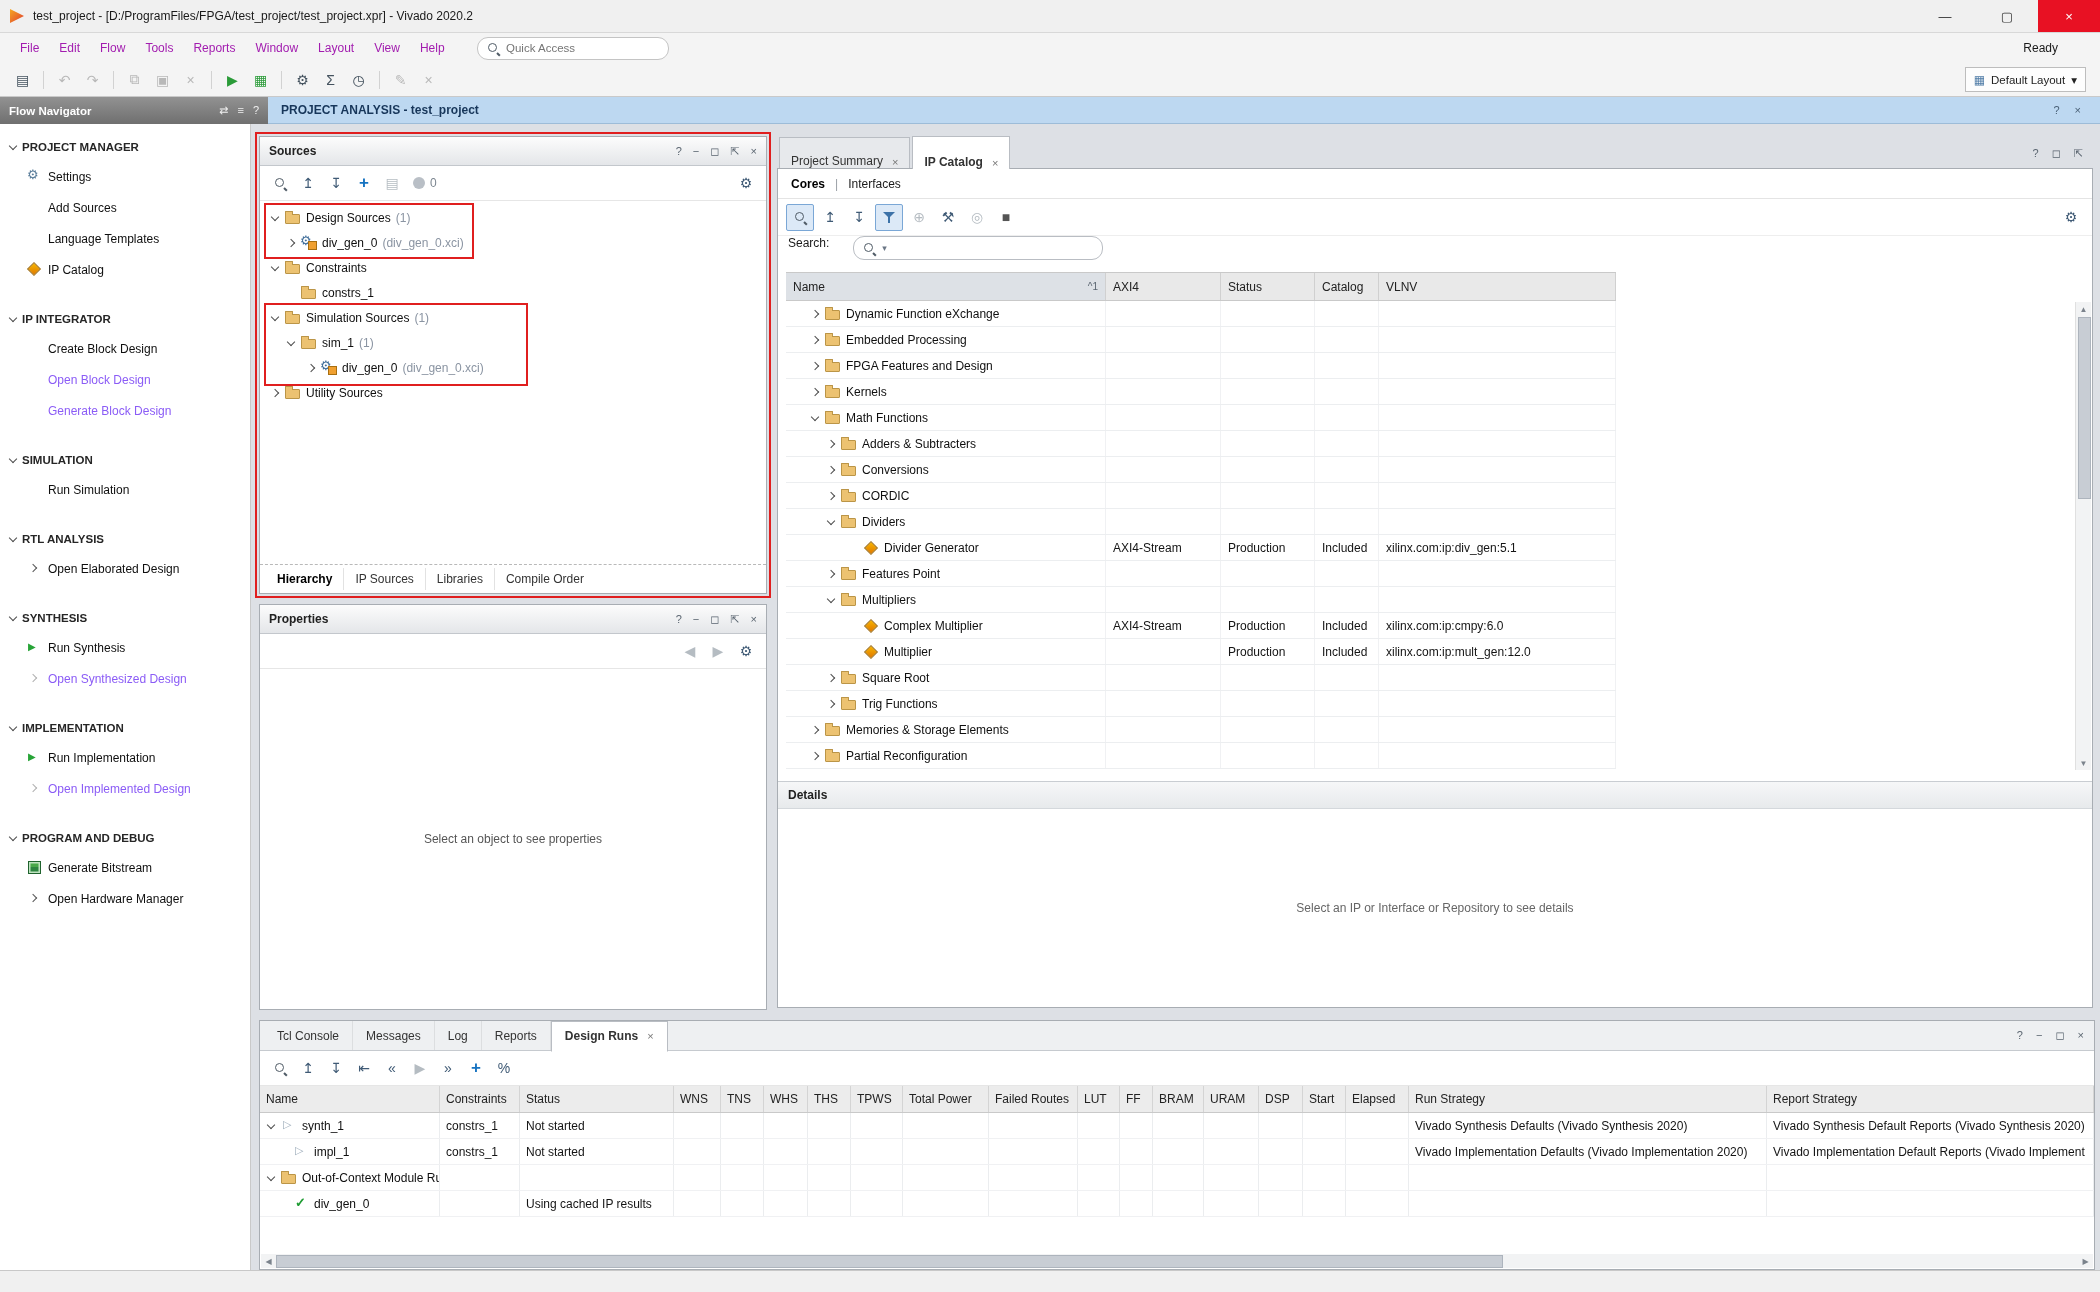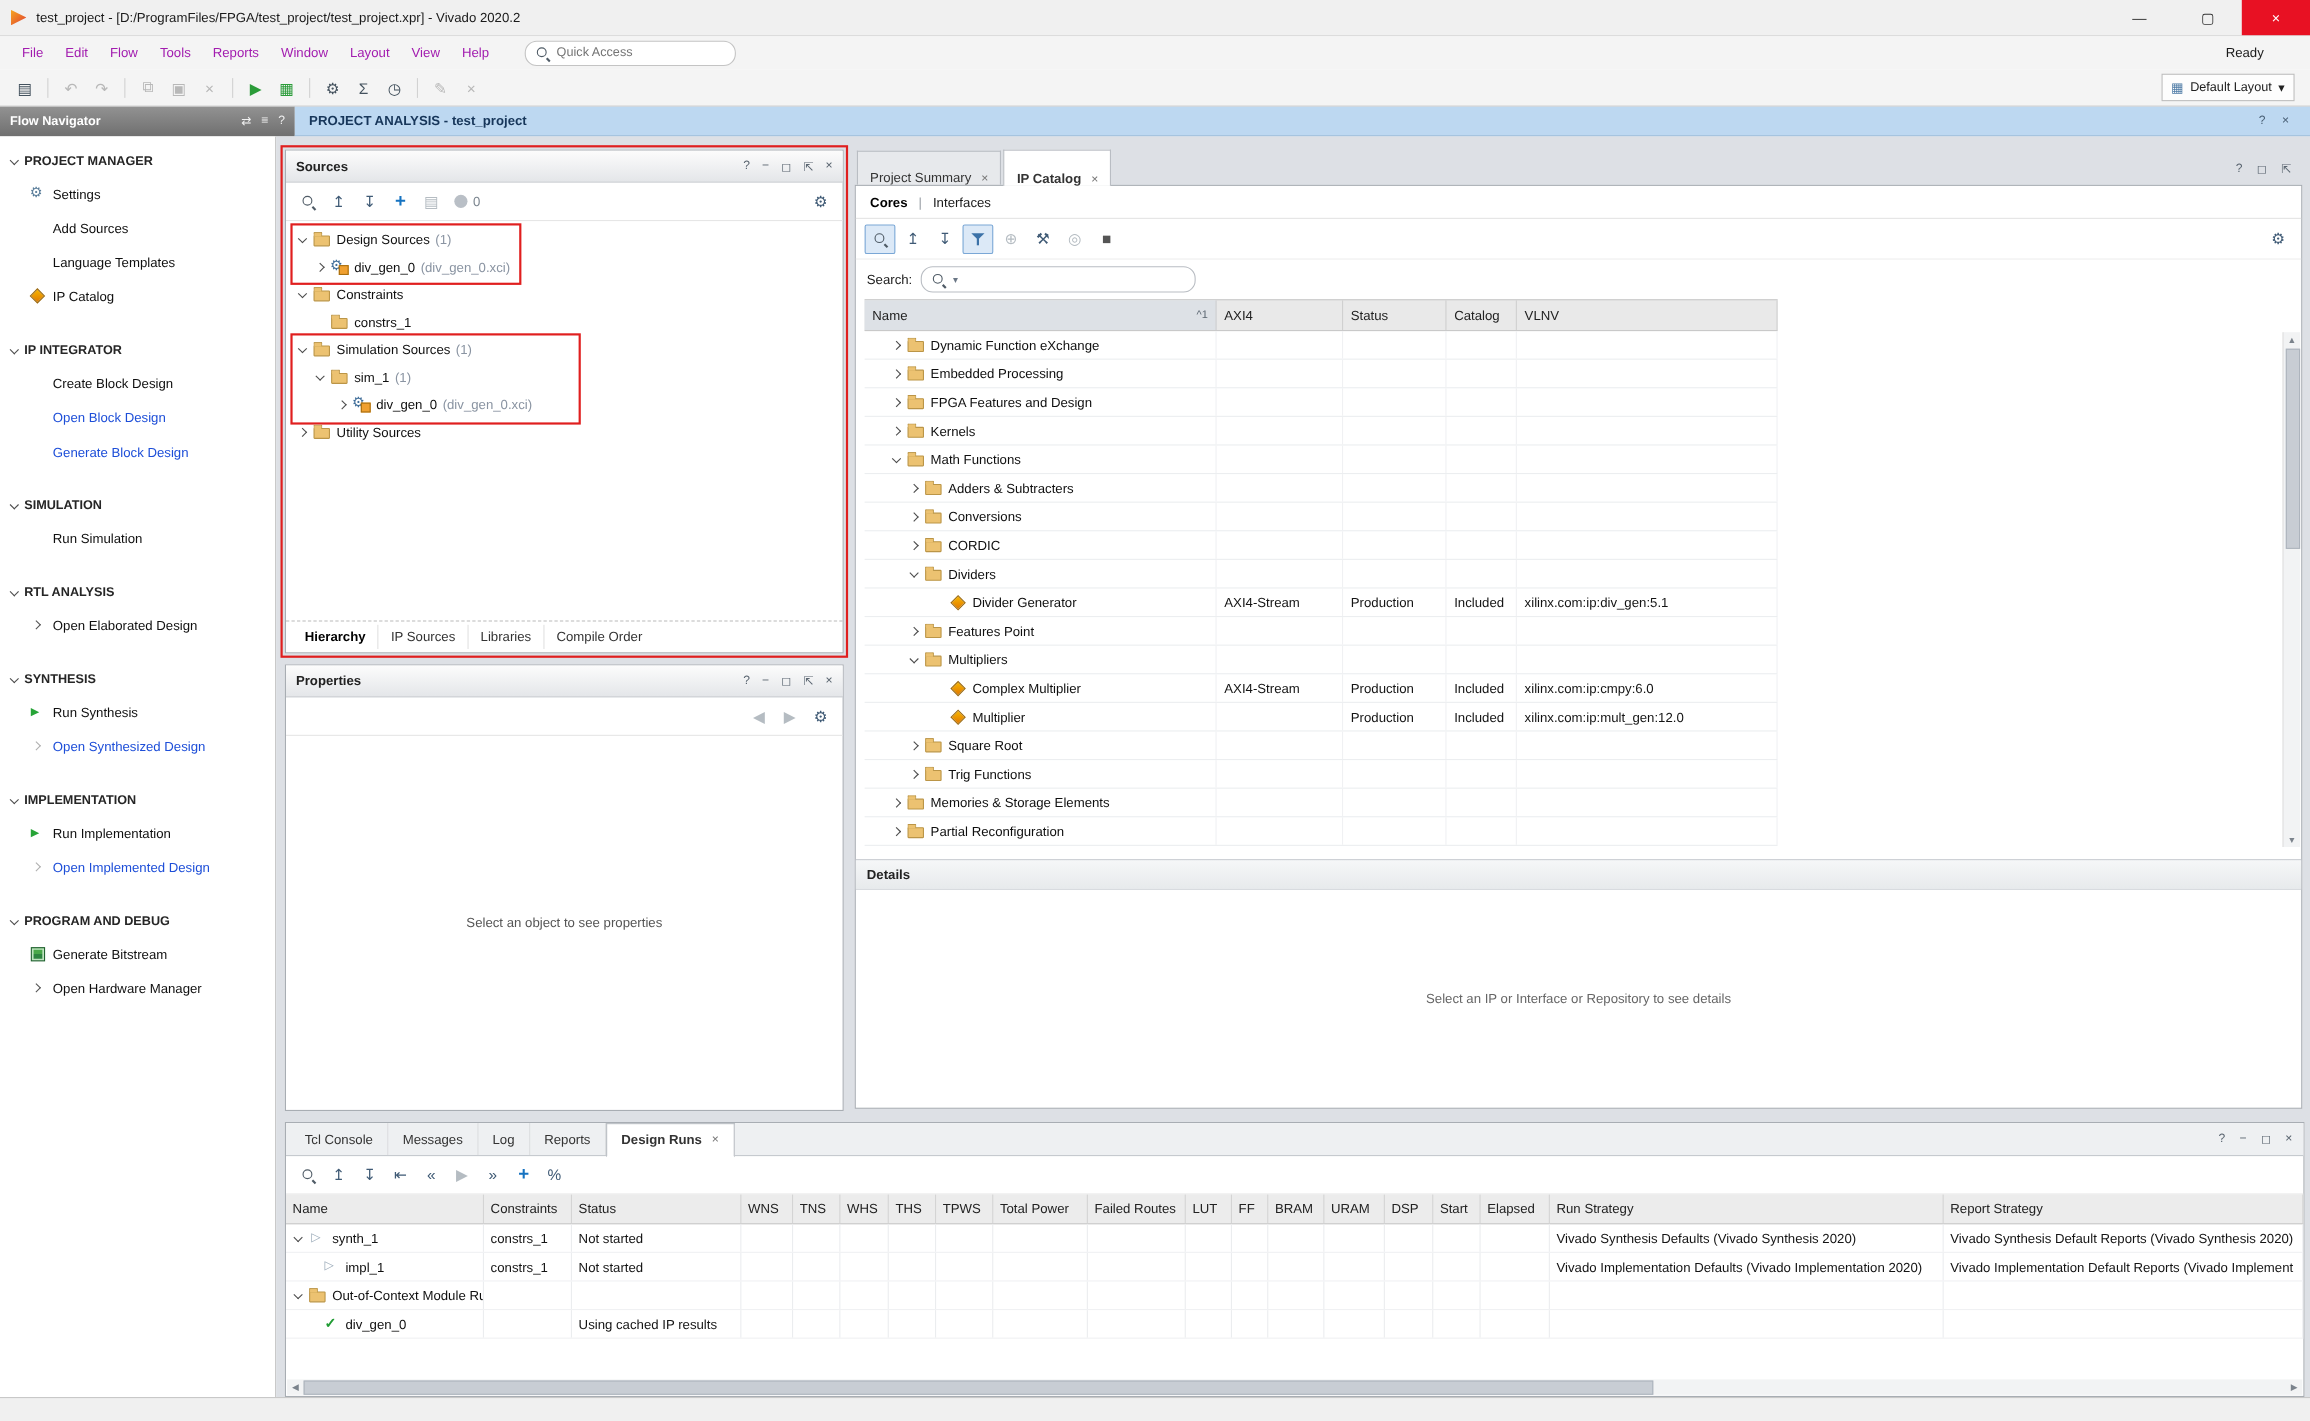--- a/index.html
+++ b/index.html
@@ -43,21 +43,21 @@
   
   .main{display:flex;height:1146px}
   .sidebar{width:250px;min-width:250px;background:#fff;border-right:1px solid #c9c9c9;padding-top:9px;overflow:hidden}
   .workspace{flex:1;position:relative;background:#dde0e5}
 
   
   .fn-section{margin-top:20px}
   .fn-section:first-child{margin-top:0}
   .fn-head{display:flex;align-items:center;height:28px;padding-left:6px;font-weight:bold;font-size:11.5px;color:#262626}
   .fn-item{display:flex;align-items:center;height:31px;padding-left:26px;font-size:12px;color:#0f0f0f}
-  .fn-item.disabled{color:#1d4ed8}
+  .fn-item.disabled{color:#8b5cf6}
   .fn-item .slot{display:inline-block;width:22px;min-width:22px;position:relative;height:15px}
   .fn-item.icon-gear .slot::before{content:"⚙";position:absolute;left:1px;top:-2px;font-size:13px;color:#5a7d9a}
   .fn-item.icon-play .slot::before{content:"▶";position:absolute;left:2px;top:1px;font-size:10px;color:#27a437}
   .fn-item.icon-ip .slot::before{content:"";position:absolute;left:3px;top:2px;width:8px;height:8px;transform:rotate(45deg);background:linear-gradient(135deg,#f7b500,#df7a00);border:1px solid #9c6a10}
   .fn-item.icon-bitstream .slot::before{content:"";position:absolute;left:2px;top:1px;width:11px;height:11px;background:linear-gradient(#4aa84a 50%,#2e8540 50%);border:1px solid #20632e;box-shadow:inset 0 0 0 1.5px #bfe3c0}
   .fn-item.chev .slot::before{content:"";position:absolute;left:4px;top:4px;width:5px;height:5px;border-right:1.5px solid #555;border-bottom:1.5px solid #555;transform:rotate(-45deg)}
   .fn-item.disabled.chev .slot::before{border-color:#b0b0b0}
 
   
   .tw{display:inline-block;width:16px;min-width:16px;height:14px;position:relative}
@@ -119,21 +119,21 @@
   .rtabs{height:32px;display:flex;align-items:flex-end;padding-left:2px}
   .rtab{height:30px;display:flex;align-items:flex-end;padding:0 11px;gap:9px;background:#e7e9ec;border:1px solid #b9bdc3;border-bottom:none;font-size:12px;color:#333;margin-right:2px}
   .rtab.active{background:#fff;font-weight:bold;position:relative;z-index:3;height:32px;margin-bottom:-1px}
   .tabx{color:#777;font-size:11px;font-weight:normal}
   .rtab-btns{margin-left:auto;display:flex;gap:13px;color:#5a6570;font-size:11px;padding:0 10px 8px 0}
   .rbody{flex:1;background:#fff;border:1px solid #a8adb3;display:flex;flex-direction:column;position:relative;z-index:1}
   .subtabs{height:29px;min-height:29px;display:flex;align-items:center;padding-left:13px;gap:10px;border-bottom:1px solid #e4e4e4;font-size:12px}
   .subtabs .sub.active{font-weight:bold;color:#000}
   .subtabs .sep{color:#9aa0a6}
   .ctools{height:36px;min-height:36px;display:flex;align-items:center;gap:3px;padding:0 8px;border-bottom:1px solid #eee}
-  .searchrow{height:36px;min-height:36px;display:flex;align-items:center;padding-left:10px;gap:8px}
+  .searchrow{height:36px;min-height:36px;display:flex;align-items:flex-start;padding-left:10px;gap:24px}
   .sbox{display:flex;align-items:center;gap:6px;border:1px solid #b9bdc3;border-radius:11px;height:22px;width:230px;padding:0 9px;background:#fff}
   .sbox .caret{color:#6b7786;font-size:9px}
   .sbox input{border:none;outline:none;flex:1;font-size:11.5px;background:transparent;font-family:"Liberation Sans",sans-serif}
 
   .cat-table{margin-left:8px;width:832px}
   .cat-head,.crow{display:grid;grid-template-columns:320px 115px 94px 64px 237px;width:830px}
   .cat-head{height:27px;background:#e9e9e9;border:1px solid #c9c9c9;border-left:none;border-right:none}
   .ch{display:flex;align-items:center;padding:0 7px;border-right:1px solid #d0d0d0;color:#222;overflow:hidden;white-space:nowrap}
   .ch.namecol{background:#dde1e6}
   .sort{margin-left:auto;color:#5a6570;font-size:10px}

